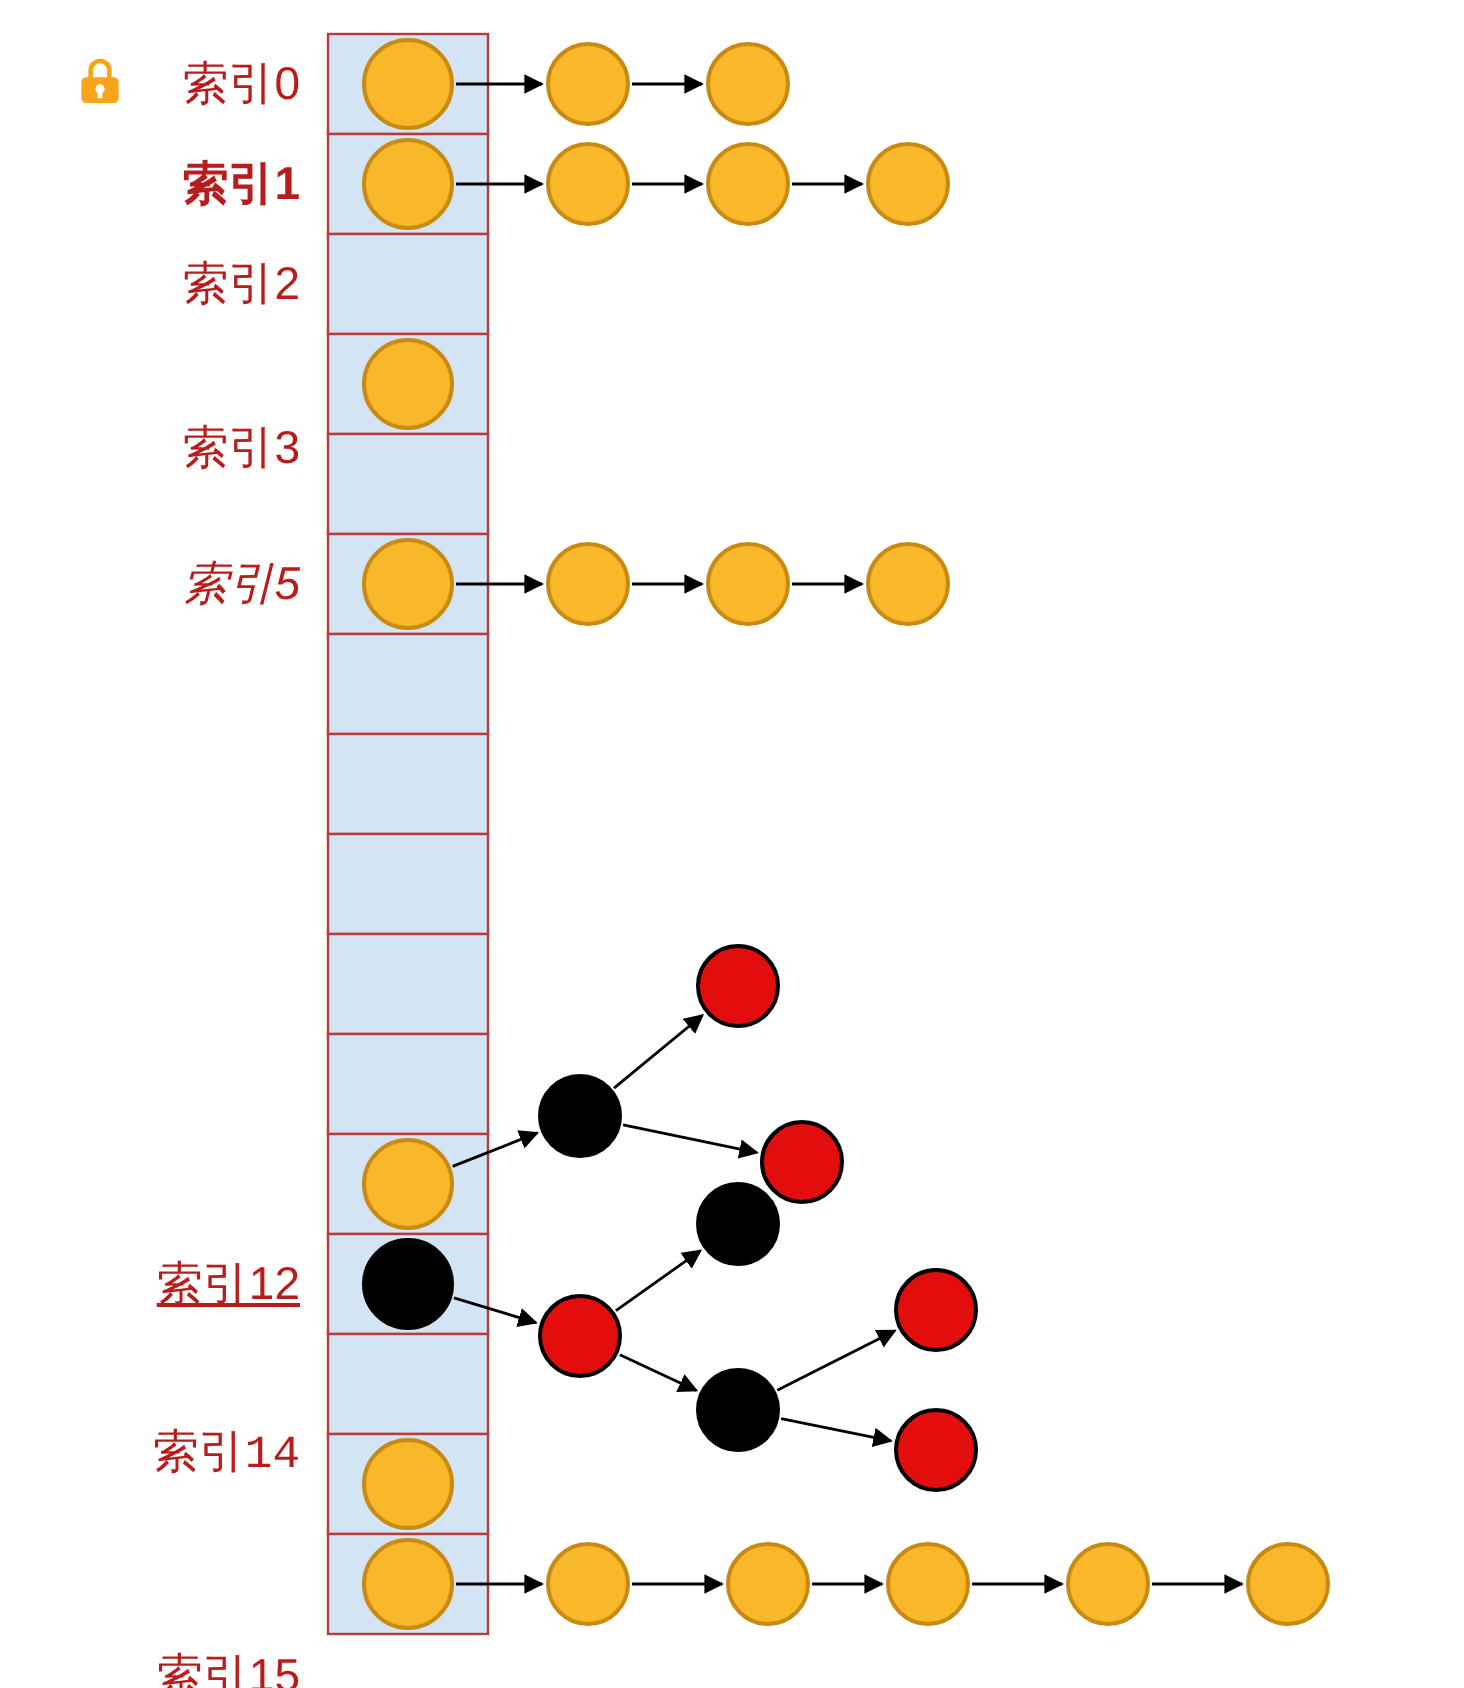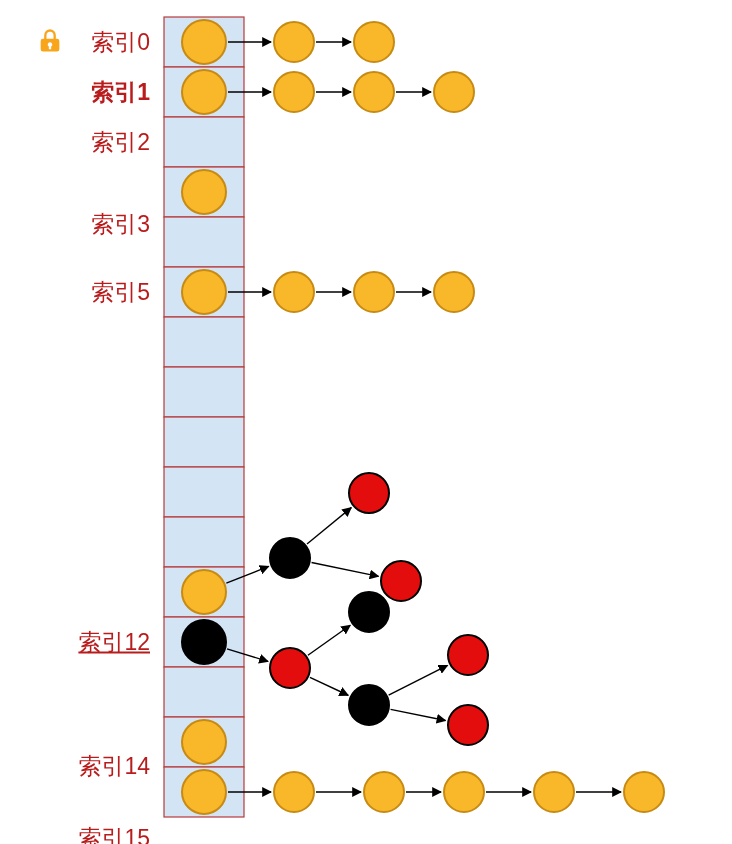--- a/index.html
+++ b/index.html
@@ -101,22 +101,22 @@
       <circle cx="290" cy="668" r="20" fill="#e40d0d" stroke="#000000" stroke-width="2"></circle>
       <circle cx="369" cy="612" r="20" fill="#000000" stroke="#000000" stroke-width="2"></circle>
       <circle cx="369" cy="705" r="20" fill="#000000" stroke="#000000" stroke-width="2"></circle>
       <circle cx="468" cy="655" r="20" fill="#e40d0d" stroke="#000000" stroke-width="2"></circle>
       <circle cx="468" cy="725" r="20" fill="#e40d0d" stroke="#000000" stroke-width="2"></circle>
     </svg>
 <div class="label" style="left: 150px; top: 42px;">索引0</div>
     <div class="label" style="left: 150px; top: 92px; font-weight: bold;">索引1</div>
     <div class="label" style="left: 150px; top: 142px;">索引2</div>
     <div class="label" style="left: 150px; top: 192px; margin-top: 32px;">索引3</div>
-    <div class="label" style="left: 150px; top: 292px;">索引5</div>
+    <div class="label" style="left: 150px; top: 292px; font-style: italic;">索引5</div>
     <div class="label" style="left: 150px; top: 642px; text-decoration: underline;">索引12</div>
-    <div class="label" style="left: 150px; top: 766px;">索引14</div>
+    <div class="label" style="left: 150px; top: 726px; font-family: Liberation Mono, monospace;">索引14</div>
     <div class="label" style="left: 150px; top: 838px;">索引15</div>
     <div class="lock" style="left: 50px; top: 41px;">
       <svg viewBox="0 0 24 24" width="28" height="28">
         <path fill="#f8a51b" d="M12 2a5 5 0 0 0-5 5v3H6a2 2 0 0 0-2 2v7a2 2 0 0 0 2 2h12a2 2 0 0 0 2-2v-7a2 2 0 0 0-2-2h-1V7a5 5 0 0 0-5-5zm-3 8V7a3 3 0 1 1 6 0v3H9zm3 3a2 2 0 0 1 1 3.72V19h-2v-2.28A2 2 0 0 1 12 13z"></path>
       </svg>
     </div>
   </div>
 
 </body></html>

